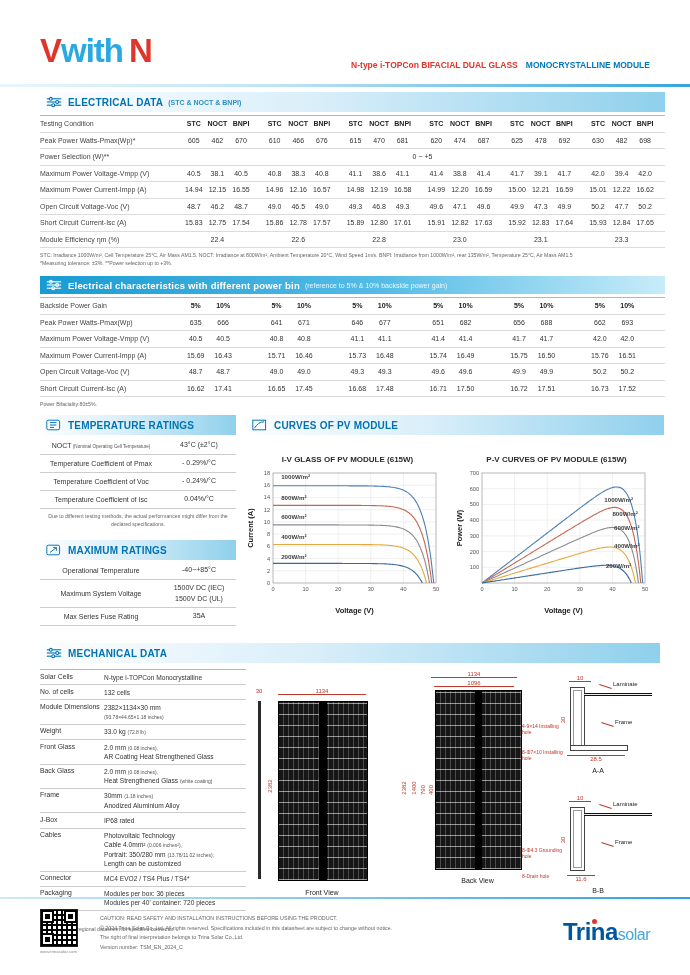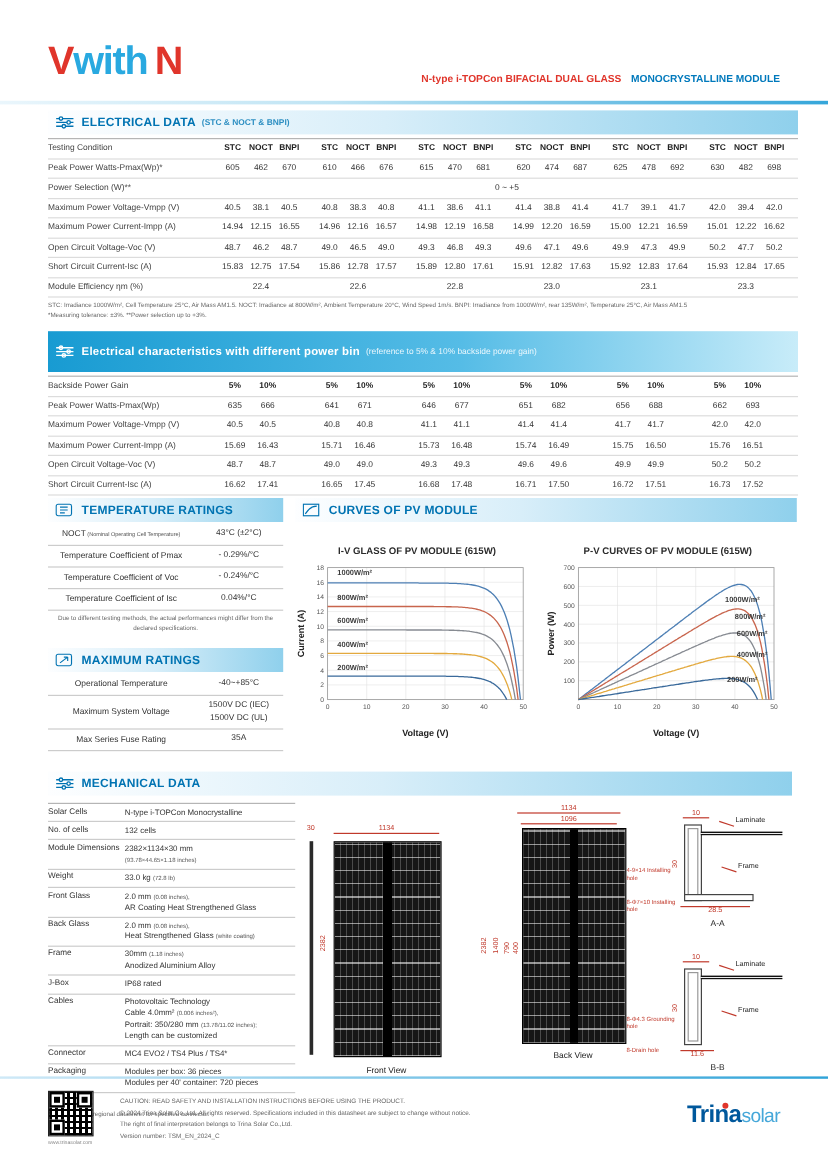--- a/index.html
+++ b/index.html
@@ -14,21 +14,21 @@
   .hdr-right .red{color:#e0352b;margin-right:8px;}
   .hdr-right .blue{color:#0079bc;}
   .grad-line{position:absolute;left:0;right:0;top:84px;height:3px;
              background:linear-gradient(90deg,#eaf6fc,#bfe4f4 40%,#35a6da);}
   
   .secbar{display:flex;align-items:center;height:20px;padding:0 6px;
           background:linear-gradient(90deg,#fdfeff,#d8eef9 45%,#8fd0ec);}
   .secbar .ic{width:16px;height:12px;margin-right:6px;flex:0 0 auto;}
   .secbar .t{font-size:10px;font-weight:bold;color:#0073b2;letter-spacing:.2px;}
   .secbar .st{font-size:7px;font-weight:bold;color:#2d8fc2;margin-left:5px;}
-  .secbar.solid{height:34px;background:linear-gradient(90deg,#189bd2,#55bce6 55%,#c8ecf9);}
+  .secbar.solid{height:18px;background:linear-gradient(90deg,#189bd2,#55bce6 55%,#c8ecf9);}
   .secbar.solid .t{color:#fff;font-size:9.5px;}
   .secbar.solid .st{color:#eaf7fd;font-weight:normal;}
   
   .gtable{border-top:1px solid #b5b5b5;margin-top:3px;}
   .gt-row{display:flex;align-items:center;min-height:15.5px;border-bottom:1px solid #dcdcdc;}
   .gt-label{width:140px;font-size:7px;color:#444;flex:0 0 auto;}
   .gt-grp{flex:1;display:flex;padding:0 8px 0 2px;}
   .gt-grp span{flex:1;text-align:center;font-size:7px;color:#333;}
   .gt-grp2{padding:0 24px 0 2px;}
   .gt-head span{font-weight:bold;color:#222;}
@@ -112,21 +112,21 @@
   .qr{position:absolute;left:0;top:3px;width:36px;height:36px;border:1px solid #222;
       background:
         repeating-linear-gradient(0deg,#000 0 2px,rgba(255,255,255,0) 2px 5px),
         repeating-linear-gradient(90deg,#000 0 2px,#fff 2px 5px);}
   .qr .f{position:absolute;width:9px;height:9px;border:2px solid #000;background:#fff;}
   .qr .f:after{content:"";position:absolute;inset:2px;background:#000;}
   .qr .tl{left:0;top:0;} .qr .tr{right:0;top:0;} .qr .bl{left:0;bottom:0;}
   .qr-url{position:absolute;left:0;top:43px;font-size:4.3px;color:#888;}
   .caution{position:absolute;left:60px;top:8px;width:400px;font-size:5.3px;color:#666;line-height:1.8;}
   .brand{position:absolute;right:0;top:12px;white-space:nowrap;}
-  .brand .b1{font-size:20px;font-weight:bold;color:#00589c;letter-spacing:-.5px;}
+  .brand .b1{font-size:24px;font-weight:bold;color:#00589c;letter-spacing:-.5px;}
   .brand .b2{font-size:16px;color:#45a7d9;letter-spacing:-.5px;}
   .brand .dot{position:absolute;left:29px;top:1px;width:5px;height:5px;border-radius:50%;background:#e0352b;}
 </style>
 </head>
 <body>
 
 <div class="page">
 
   <div class="logo">
     <span class="lv">V</span><span class="le">with</span><span class="ln">N</span>

